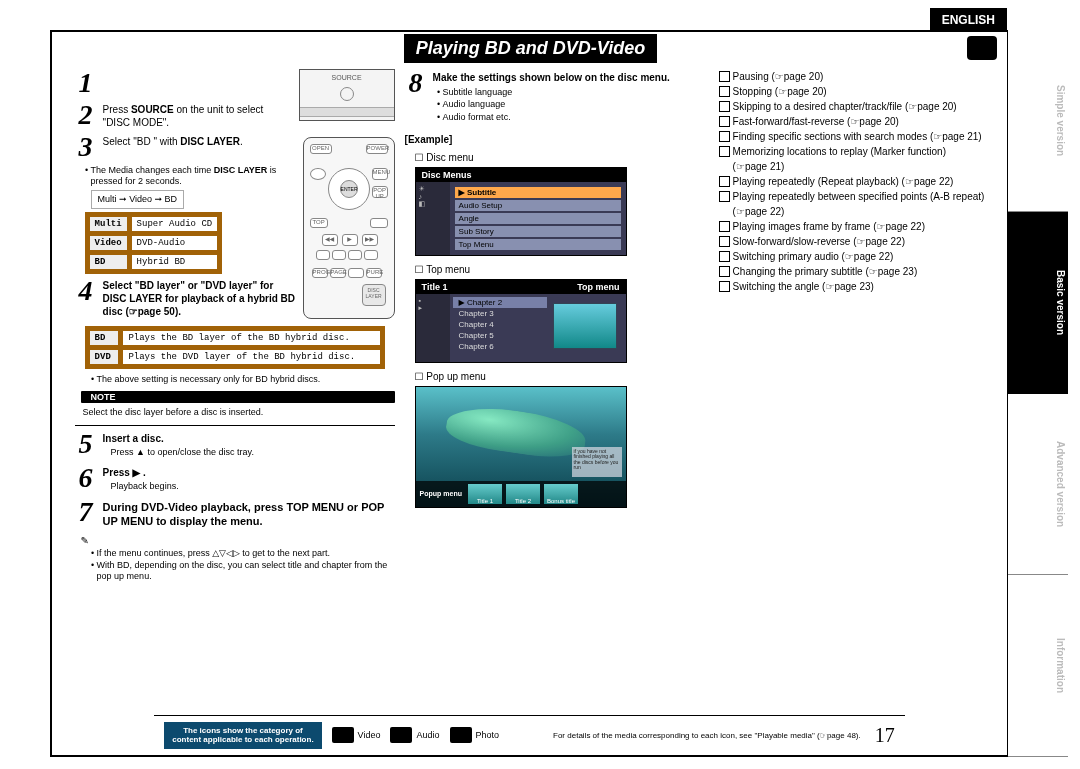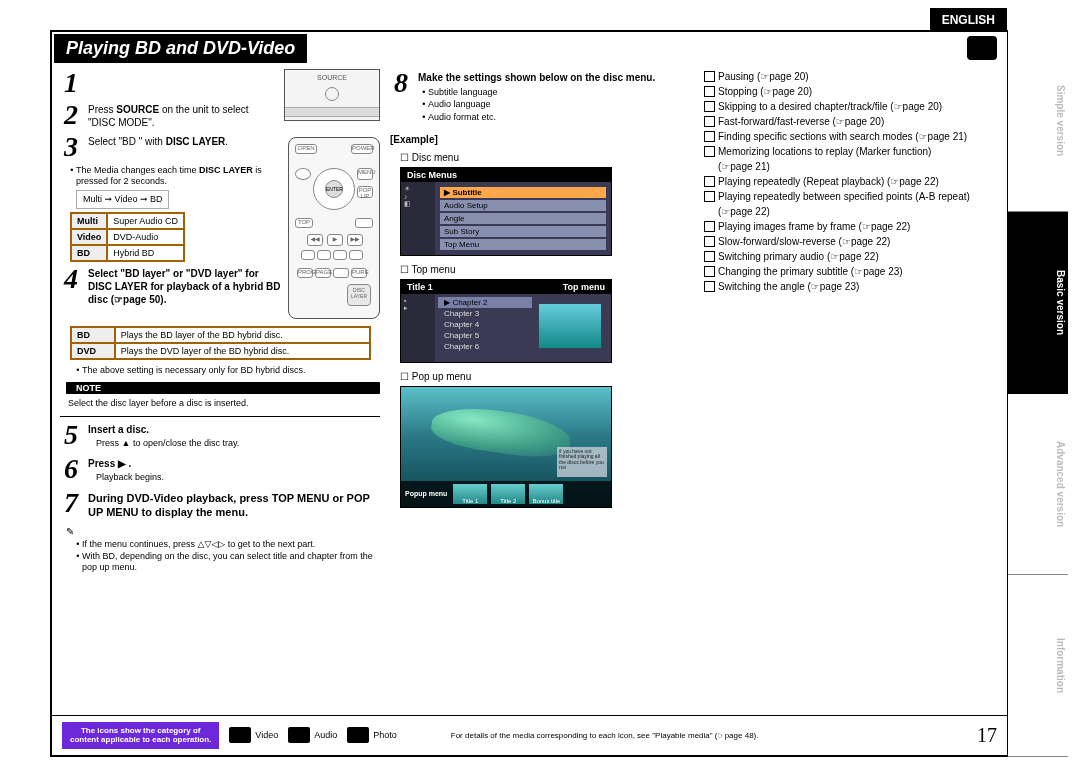--- a/index.html
+++ b/index.html
@@ -18,20 +18,21 @@
     height: 100%;
   }
   .main-area {
     flex: 1;
     display: flex;
     flex-direction: column;
     border: 2px solid #000;
     border-right: none;
     margin: 30px 0 12px 50px;
     position: relative;
+    align-items: center;
   }
   .sidebar {
     width: 60px;
     margin-top: 30px;
     margin-bottom: 12px;
     margin-right: 12px;
     display: flex;
     flex-direction: column;
     border-left: 1px solid #000;
   }
@@ -97,22 +98,23 @@
     line-height: 1.25;
     margin: 2px 0 2px 8px;
   }
   .fine li { margin-bottom: 1px; }
   table.small-table {
     border-collapse: collapse;
     font-size: 9px;
     margin: 3px 0 3px 10px;
   }
   table.small-table td {
-    border: 2px solid #a16207;
+    border: 5px solid #a16207;
     padding: 2px 5px;
+    font-family: Liberation Mono, monospace;
   }
   table.small-table td.h { background: #eee; font-weight: bold; }
   .note-pill {
     display: inline-block;
     background: #000;
     color: #fff;
     font-weight: bold;
     font-size: 9px;
     border-radius: 1px;
     padding: 1px 10px;
@@ -257,21 +259,21 @@
   .footer {
     border-top: 1px solid #000;
     display: flex;
     align-items: center;
     gap: 10px;
     padding: 6px 10px;
     font-size: 9px;
     background: #fff;
   }
   .footer-blackbox {
-    background: #6d28d9;
+    background: #0c4a6e;
     color: #fff;
     font-size: 8px;
     padding: 4px 8px;
     text-align: center;
     line-height: 1.2;
     font-weight: bold;
   }
   .footer-icon {
     display: inline-flex;
     align-items: center;

